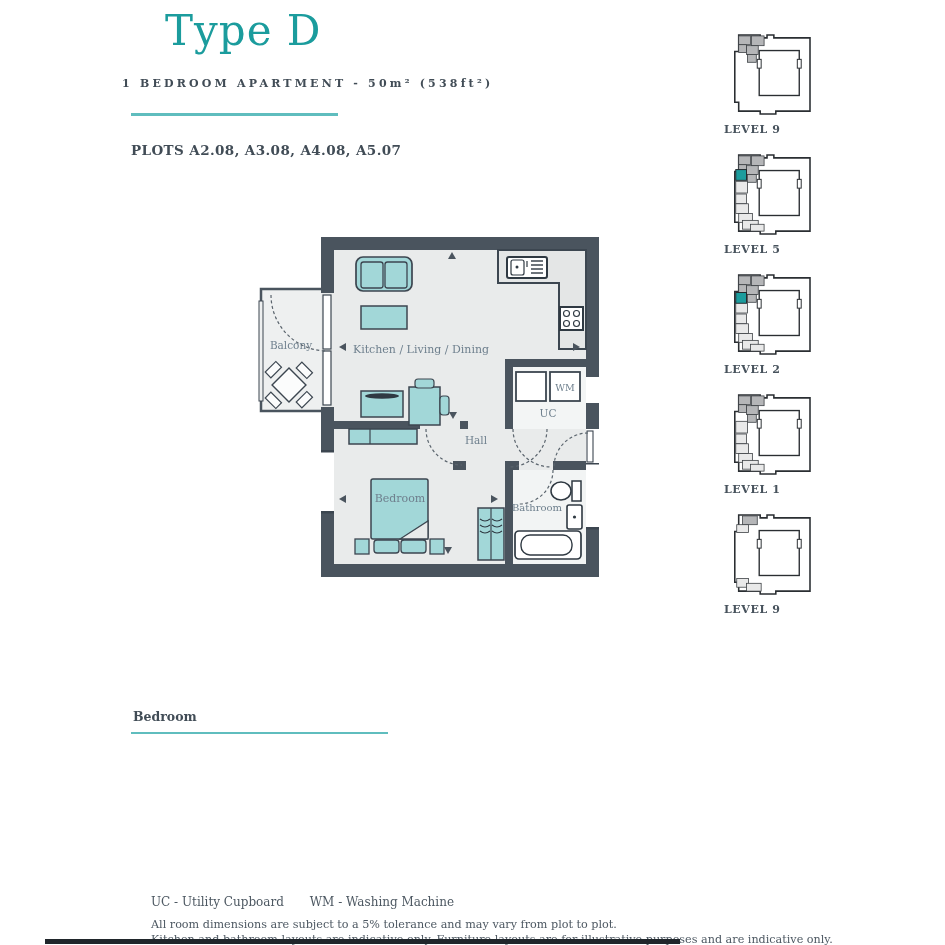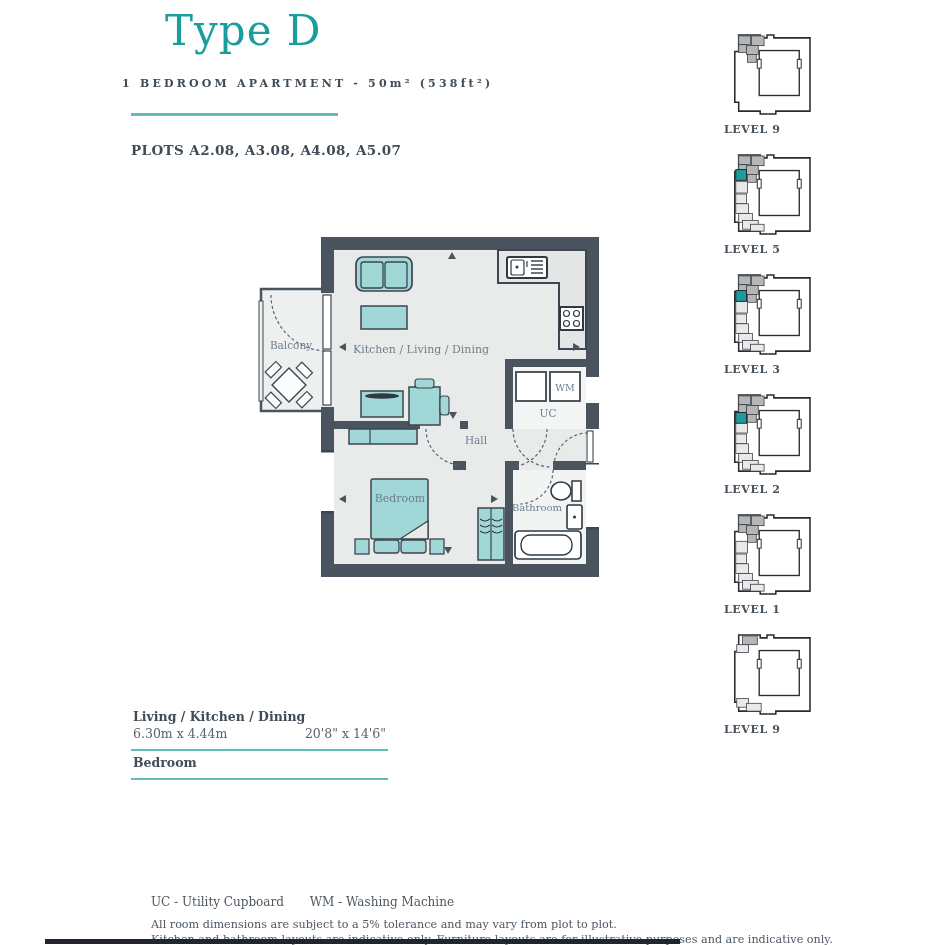--- a/index.html
+++ b/index.html
@@ -241,58 +241,42 @@
         <use href="#lvl-units-left"></use>
       <rect x="17" y="18" width="11" height="11" style="fill:var(--accent,#1b9c9d)" stroke="#23282c" stroke-width="1"></rect>
     </svg>
     <div class="level-label">LEVEL 5</div>
   </div>
   <div class="level-item">
     <svg viewBox="0 0 100 86">
       <use href="#lvl-base"></use>
         <use href="#lvl-units-top"></use>
         <use href="#lvl-units-left"></use>
-      <rect x="17" y="19" width="11" height="11" style="fill:var(--accent,#1b9c9d)" stroke="#23282c" stroke-width="1"></rect>
-    </svg>
-    <div class="level-label">LEVEL 3</div>
+      <rect x="17" y="21" width="11" height="11" style="fill:var(--accent,#1b9c9d)" stroke="#23282c" stroke-width="1"></rect>
+    </svg>
+    <div class="level-label">LEVEL 2</div>
   </div>
   <div class="level-item">
     <svg viewBox="0 0 100 86">
       <use href="#lvl-base"></use>
         <use href="#lvl-units-top"></use>
         <use href="#lvl-units-left"></use>
-      <rect x="17" y="21" width="11" height="11" style="fill:var(--accent,#1b9c9d)" stroke="#23282c" stroke-width="1"></rect>
-    </svg>
-    <div class="level-label">LEVEL 2</div>
-  </div>
-  <div class="level-item">
-    <svg viewBox="0 0 100 86">
-      <use href="#lvl-base"></use>
-        <use href="#lvl-units-top"></use>
-        <use href="#lvl-units-left"></use>
     </svg>
     <div class="level-label">LEVEL 1</div>
   </div>
   <div class="level-item">
     <svg viewBox="0 0 100 86">
       <use href="#lvl-base"></use>
         <use href="#lvl-units-ground"></use>
     </svg>
     <div class="level-label">LEVEL 9</div>
   </div>
 </div>
 
 <div class="abs dims">
-  <div class="dim-row">
-    <div class="dim-room">Living / Kitchen / Dining</div>
-    <div class="dim-vals">
-      <span>6.30m x 4.44m</span>
-      <span>20'8" x 14'6"</span>
-    </div>
-  </div>
   <div class="dim-row">
     <div class="dim-room">Bedroom</div>
   </div>
 </div>
 
 <div class="abs footer">
   <div class="legend">
     <span>UC - Utility Cupboard</span>
     <span>WM - Washing Machine</span>
   </div>

